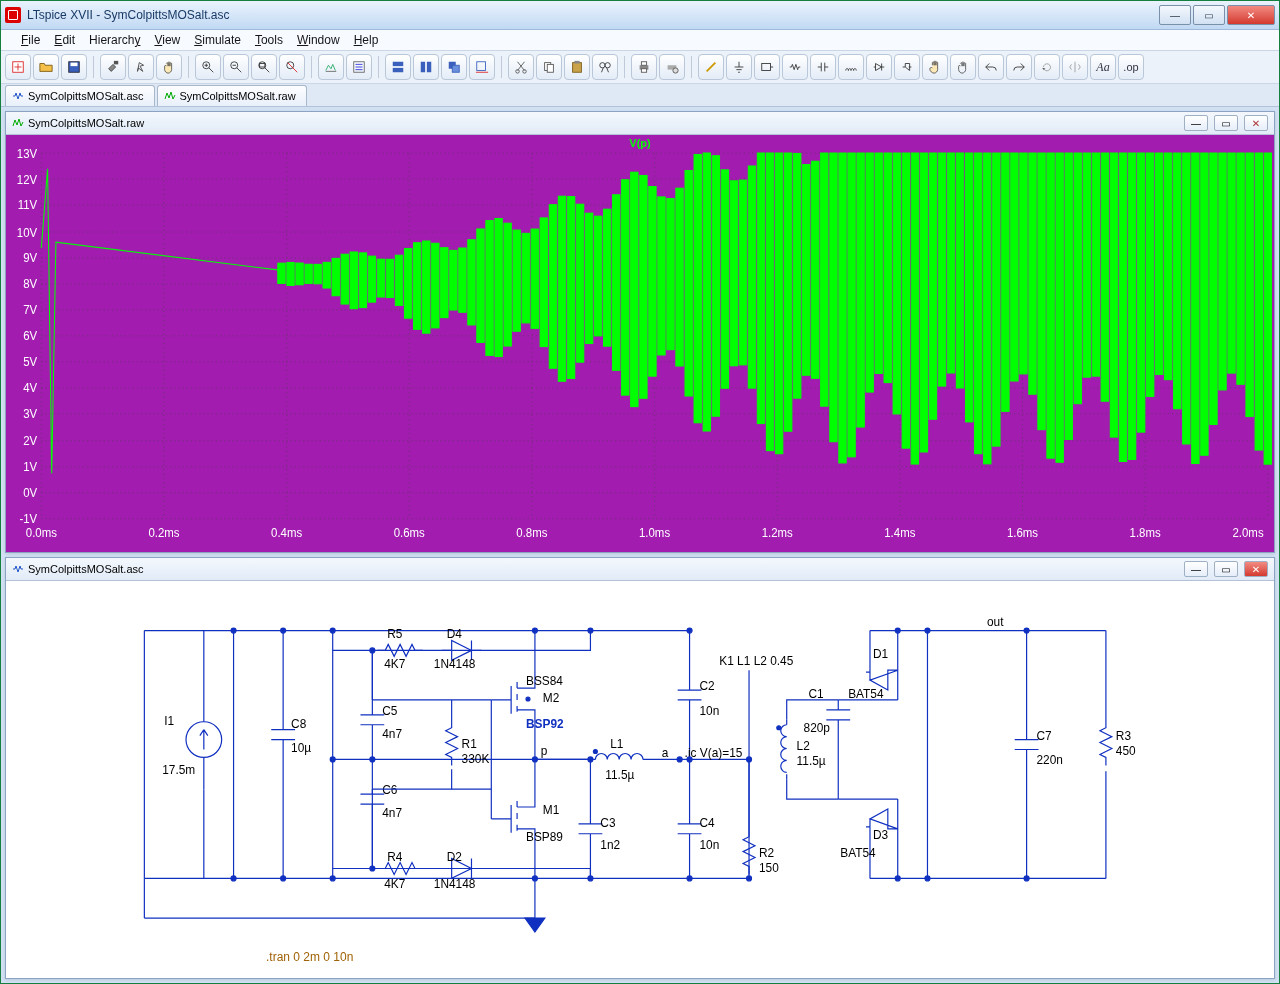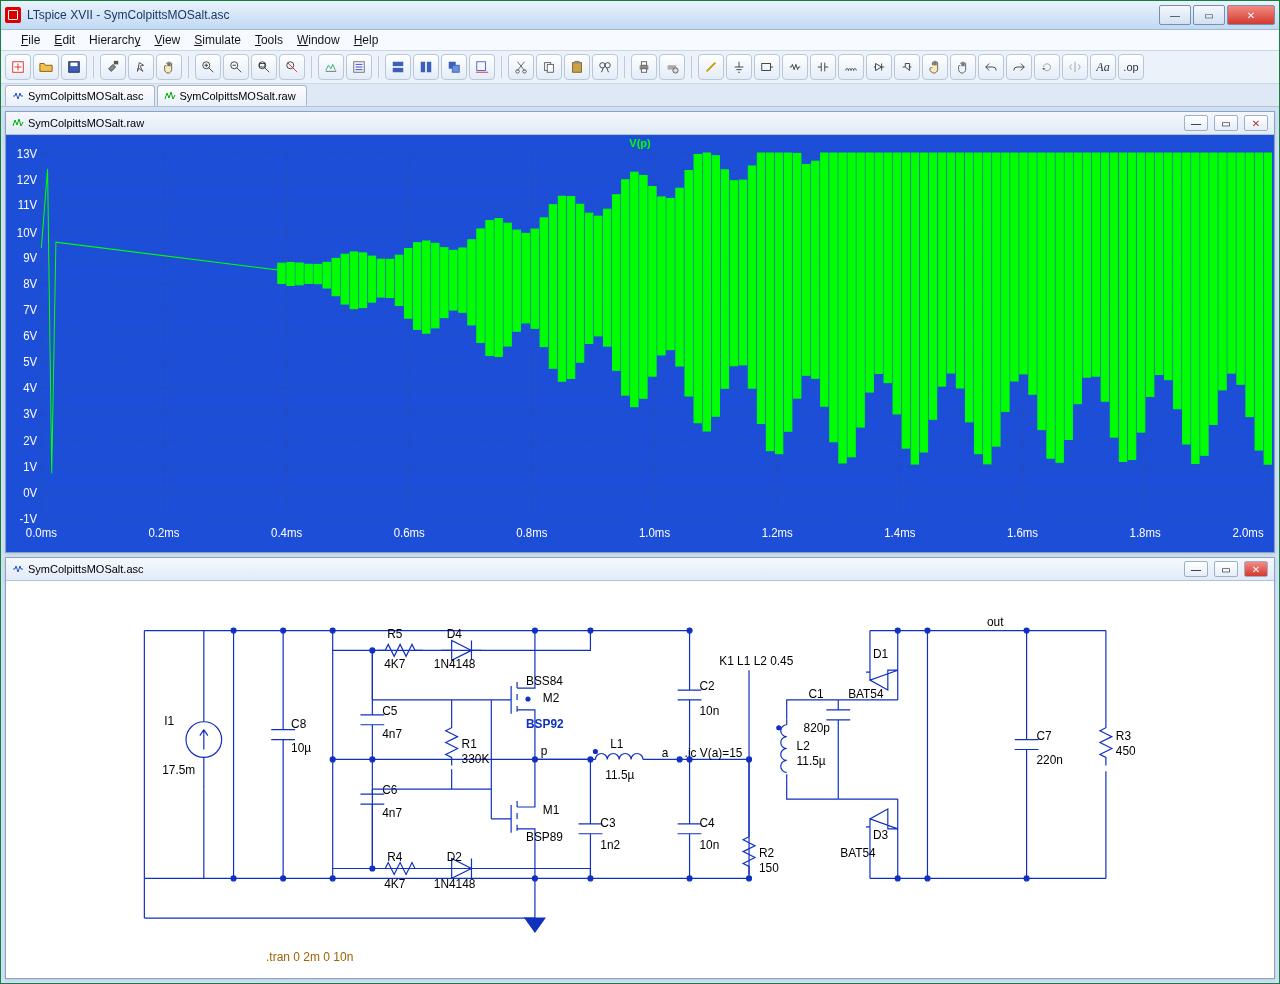--- a/index.html
+++ b/index.html
@@ -20,21 +20,21 @@
 .tsep{width:1px;height:22px;background:#c0cad8;margin:0 4px}
 .filetabs{height:22px;background:#dfe9f5;display:flex;align-items:flex-end;padding:0 4px;gap:2px;border-bottom:1px solid #b3c2d6}
 .ftab{height:20px;border:1px solid #a9b9cc;border-bottom:none;background:linear-gradient(#fdfdff,#e9f0fa);padding:0 10px 0 6px;display:flex;align-items:center;gap:4px;font-size:11px;border-radius:3px 3px 0 0}
 .ftab .ico{width:12px;height:12px;display:inline-block}
 .workarea{flex:1;background:#d1e0f2;display:flex;flex-direction:column;gap:4px;padding:4px;min-height:0}
 .pane{flex:1;background:#fff;border:1px solid #8aa3c2;display:flex;flex-direction:column;min-height:0;box-shadow:0 1px 3px rgba(0,0,0,.1)}
 .pane-title{height:22px;background:linear-gradient(#f4f8fd,#e1ebf7);border-bottom:1px solid #b3c2d6;display:flex;align-items:center;padding:0 6px;gap:4px;font-size:11px}
 .pane-title .spacer{flex:1}
 .pane-title .pbtn{width:22px;height:14px;border:1px solid #9fb0c4;background:linear-gradient(#fff,#e6eef9);border-radius:2px;display:flex;align-items:center;justify-content:center;font-size:10px;margin-left:2px}
 .pane-title .pbtn.close{color:#a33}
-.plot-body{flex:1;background:#1d4ed8;position:relative;min-height:0}
+.plot-body{flex:1;background:#a21caf;position:relative;min-height:0}
 .plot-body .tracelabel{position:absolute;top:2px;left:50%;transform:translateX(-50%);color:#0f0;font-size:11px;font-weight:bold}
 .plot-body svg{position:absolute;inset:0;width:100%;height:100%}
 .schem-body{flex:1;background:#fff;position:relative;min-height:0;overflow:hidden}
 .schem-body svg{width:100%;height:100%}
 .tran{position:absolute;left:260px;bottom:14px;font-size:12px;color:#a16207}
 </style>
 </head>
 <body>
 
 <div class="win">

